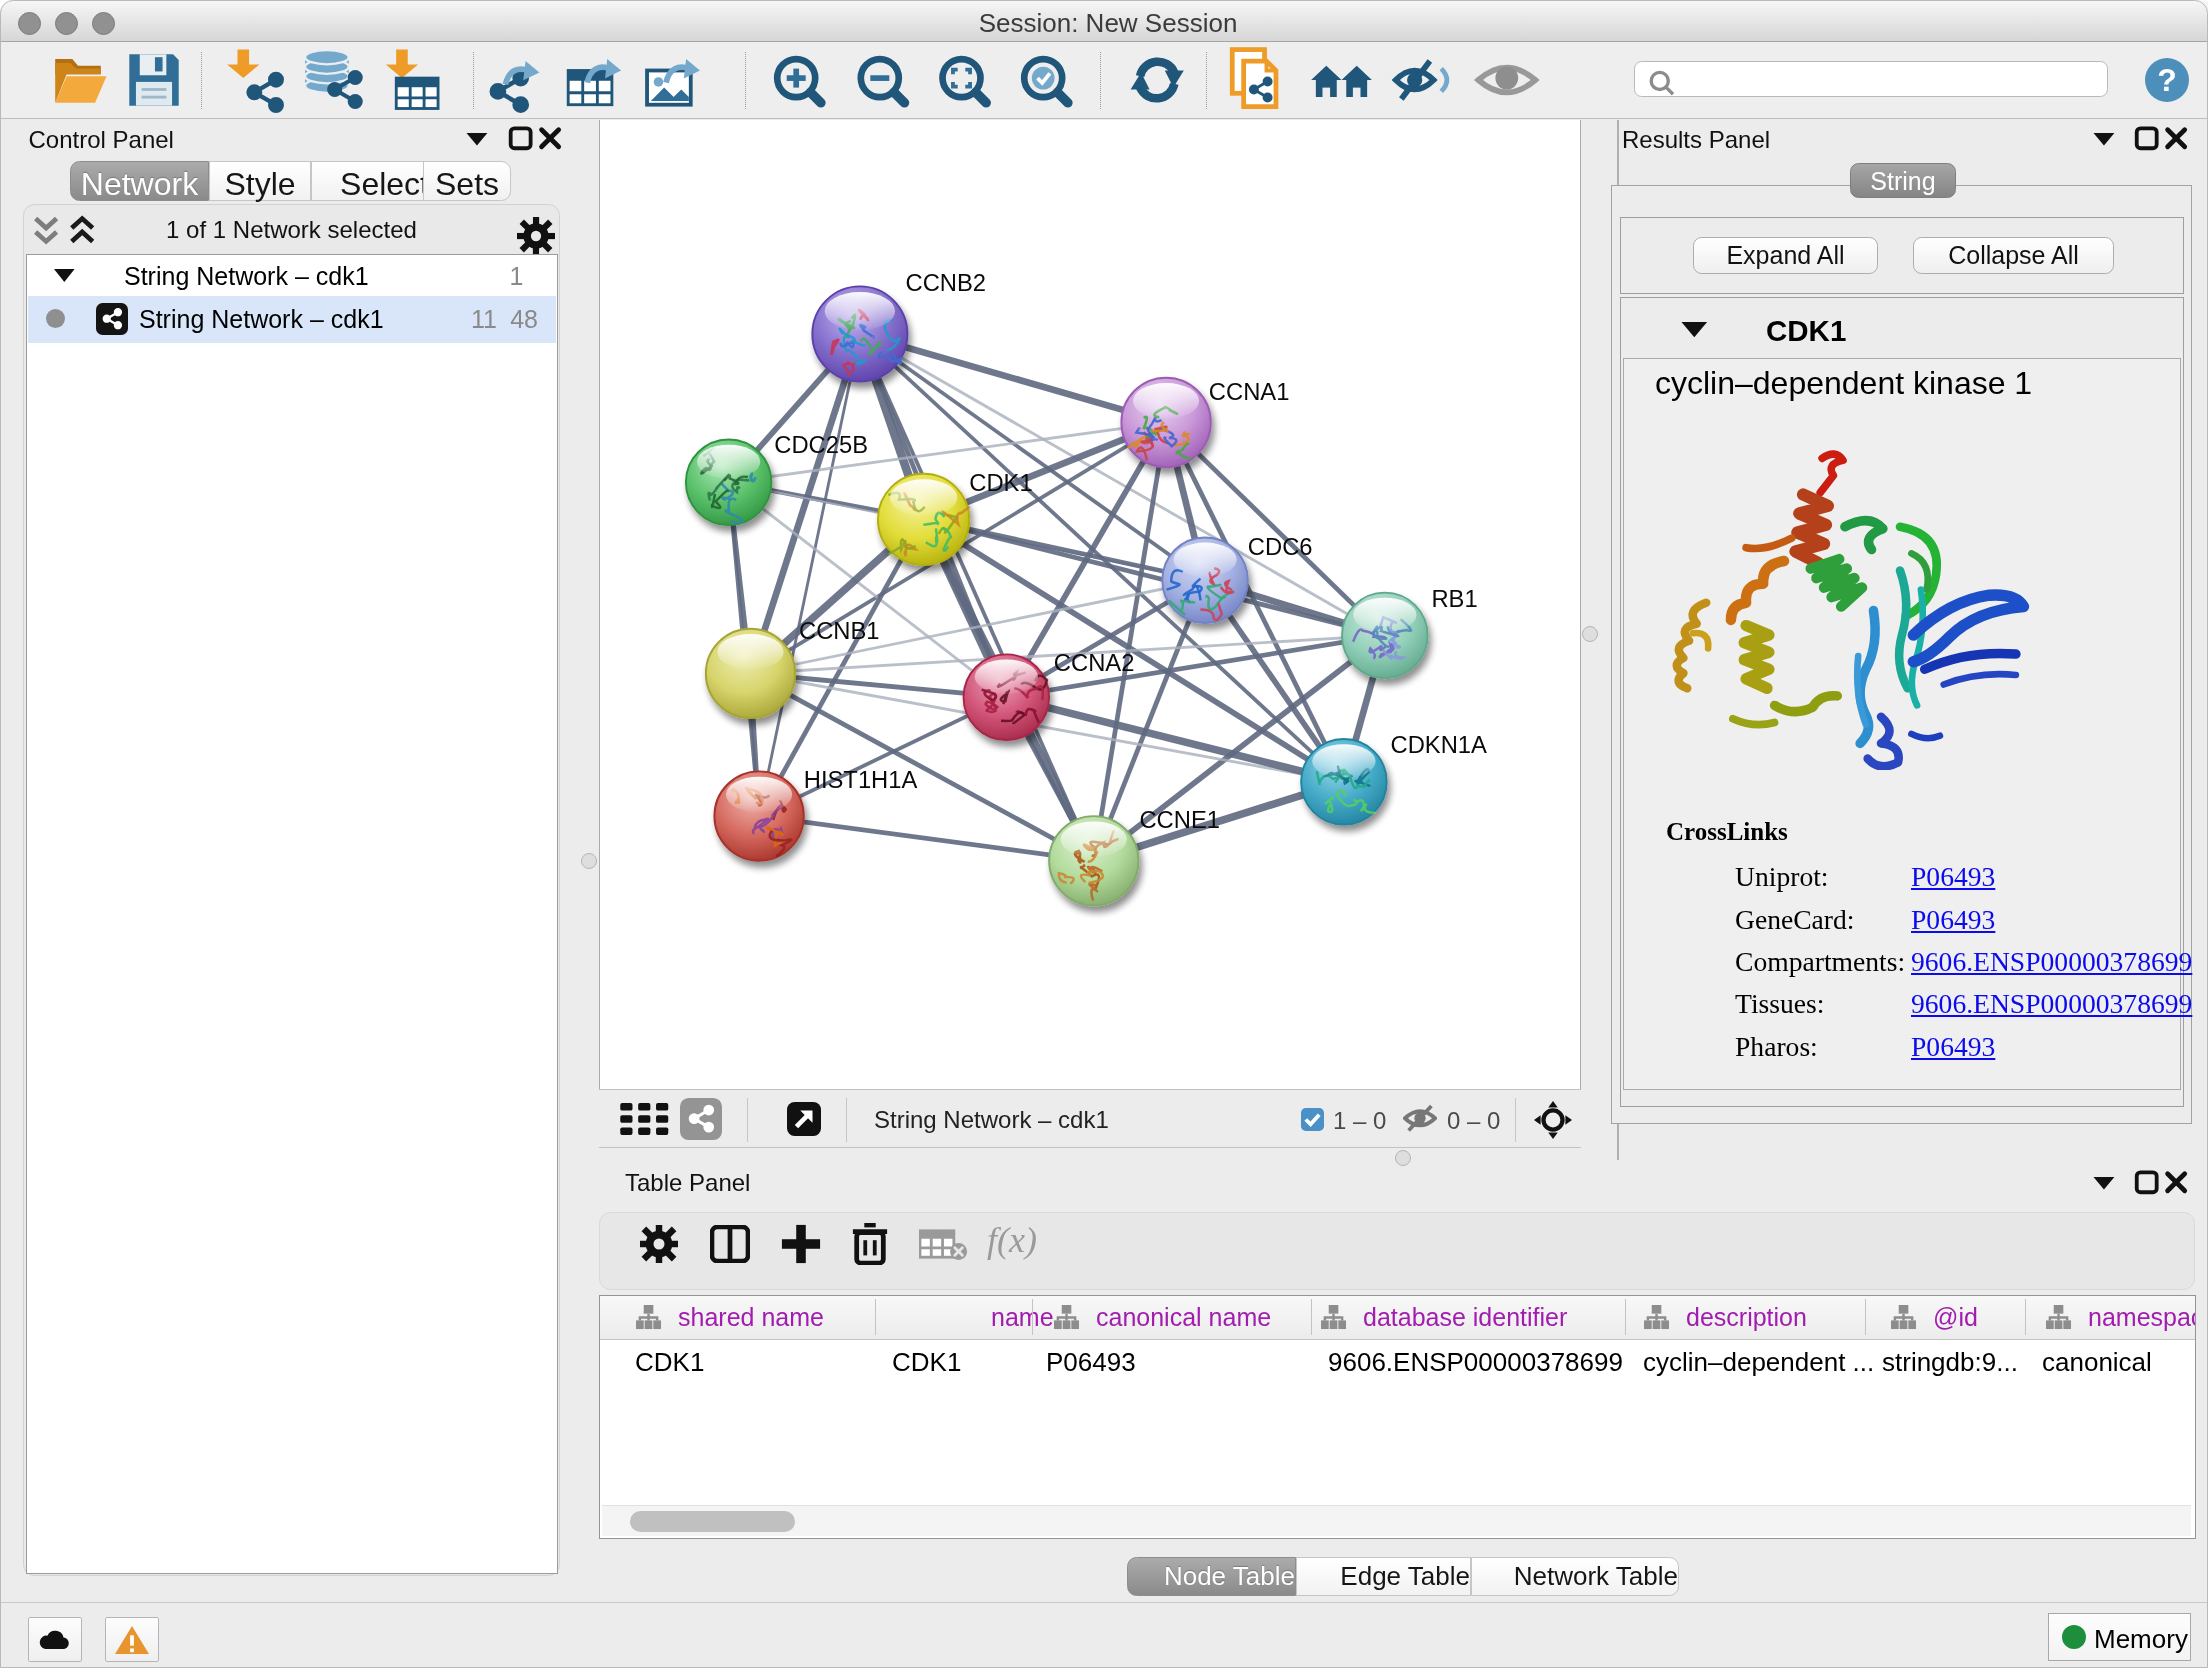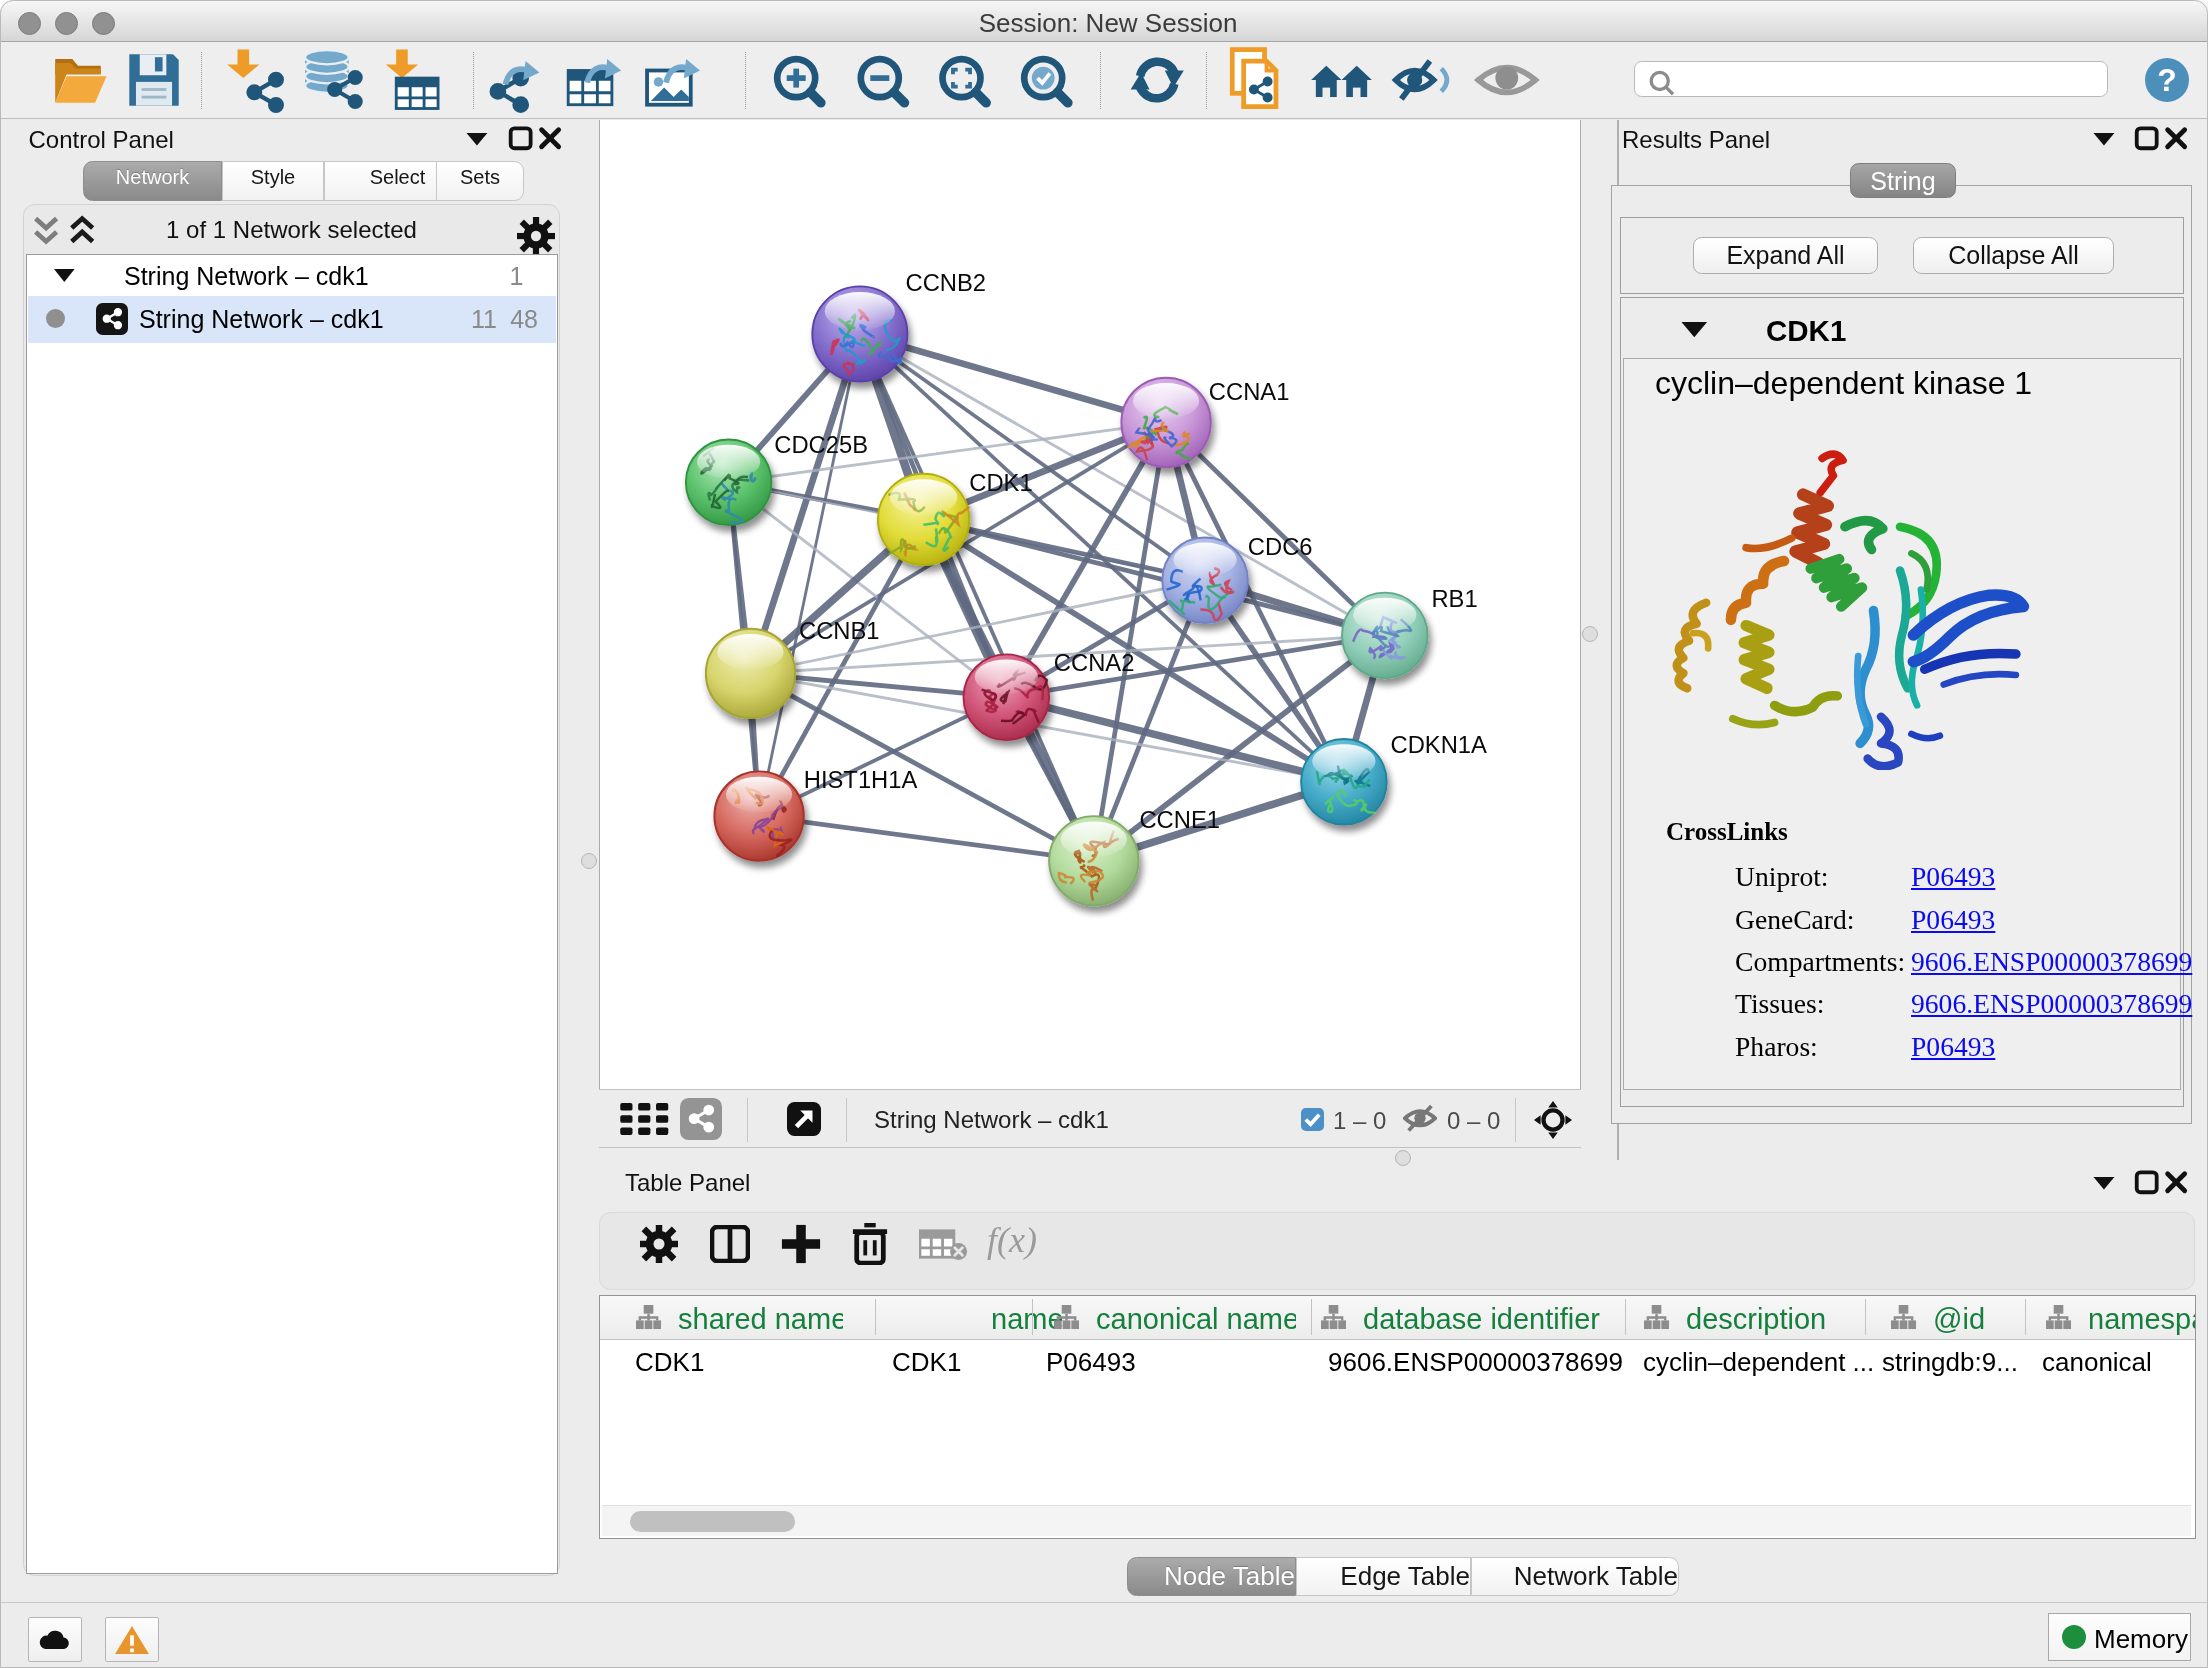--- a/index.html
+++ b/index.html
@@ -15,21 +15,21 @@
 #toolbar{left:0;top:42px;width:2208px;height:76px;background:#eeeeee;border-bottom:1px solid #bdbdbd;}
 .tsep{position:absolute;top:9.5px;height:57px;width:0;border-left:1.9px dotted #9a9a9a;}
 #searchbox{position:absolute;left:1634px;top:19px;width:474px;height:36px;background:#fff;
  border:1.9px solid #b9b9b9;border-radius:7.6px;box-sizing:border-box;}
 #helpbtn{position:absolute;left:2145px;top:16px;width:44px;height:44px;border-radius:50%;
  background:#4b8fba;color:#fff;font-weight:bold;font-size:32px;text-align:center;line-height:44px;}
 .phead{font-size:24px;color:#111;}
 
 #cp-tabs{left:70px;top:161px;height:40px;}
 .tab{position:absolute;top:0;height:40px;box-sizing:border-box;border:1px solid #c6c6c6;
- background:linear-gradient(#ffffff,#f1f1f1);color:#161616;font-size:20px;text-align:center;margin-left:13px;}
+ background:linear-gradient(#ffffff,#f1f1f1);color:#161616;font-size:32px;text-align:center;}
 .tabsel{background:linear-gradient(#ababab,#8a8a8a);color:#fff;border-color:#8d8d8d;text-shadow:0 -1px 1px rgba(0,0,0,.25);}
 .tablbl{display:block;margin-top:3.8px;}
 #cp-box{left:23px;top:204px;width:537px;height:1372px;background:#e9e9e9;border-radius:11.4px;
  border:1px solid #d2d2d2;box-sizing:border-box;}
 #cp-list{left:26px;top:254px;width:532px;height:1320px;background:#fff;border:1.9px solid #9b9b9b;box-sizing:border-box;}
 #row1{left:27.6px;top:256px;width:528px;height:40px;background:#fff;font-size:25px;color:#000;}
 #row2{left:27.6px;top:296px;width:528px;height:47px;background:#d9e5f9;font-size:25px;color:#000;}
 .gray{color:#8a8a8a;}
 
 #netbox{left:599px;top:120px;width:980px;height:969px;background:#fff;
@@ -49,21 +49,21 @@
 #rp-desc{left:1623px;top:358px;width:558px;height:732px;border:1px solid #ababab;background:#efefef;box-sizing:border-box;}
 .serif{font-family:"Liberation Serif",serif;}
 .xlrow{position:absolute;font-size:27.6px;color:#000;margin-left:45px;}
 .xlink{color:#0b0bee;text-decoration:underline;}
 
 #tp-tools{left:599px;top:1212px;width:1596px;height:78px;background:#e7e7e7;border-radius:11.4px;border:1px solid #d9d9d9;box-sizing:border-box;}
 #tpbl{left:599px;top:1295px;width:1597px;height:244px;background:#fff;border:1.9px solid #949494;box-sizing:border-box;}
 #thead{position:absolute;left:0;top:0;width:100%;height:44px;background:linear-gradient(#f8f8f8,#ececec);
  border-bottom:1px solid #c3c3c3;box-sizing:border-box;}
 .thsep{position:absolute;top:3.8px;height:36px;width:0;border-left:1px solid #c3c3c3;}
-.thlbl{position:absolute;top:7.6px;font-size:29px;color:#15803d;white-space:nowrap;}
+.thlbl{position:absolute;top:7.6px;font-size:25px;color:#a21caf;white-space:nowrap;}
 .tdval{position:absolute;top:54px;font-size:26px;color:#000;white-space:nowrap;}
 #hscroll{position:absolute;left:1.9px;bottom:1.9px;height:30px;width:1589px;background:#f4f4f4;border-top:1px solid #e0e0e0;}
 #hthumb{position:absolute;left:28.5px;top:4.8px;width:165px;height:21px;background:#c0c0c0;border-radius:10.5px;}
 
 .btab{position:absolute;top:1557px;height:39px;box-sizing:border-box;border:1px solid #c6c6c6;
  background:linear-gradient(#ffffff,#f2f2f2);color:#161616;font-size:26px;text-align:right;line-height:37px;}
 
 #statusline{left:0;top:1602px;width:2208px;height:0;border-top:1px solid #c9c9c9;}
 .sbtn{position:absolute;top:1617px;width:54px;height:45px;background:linear-gradient(#fdfdfd,#efefef);
  border:1px solid #b5b5b5;box-sizing:border-box;border-radius:1.9px;}

